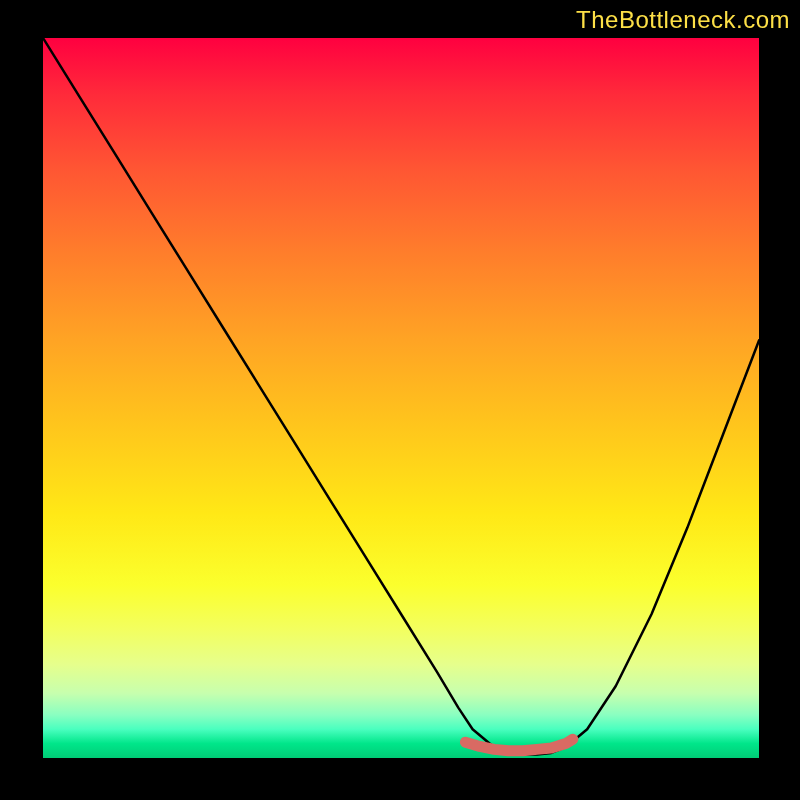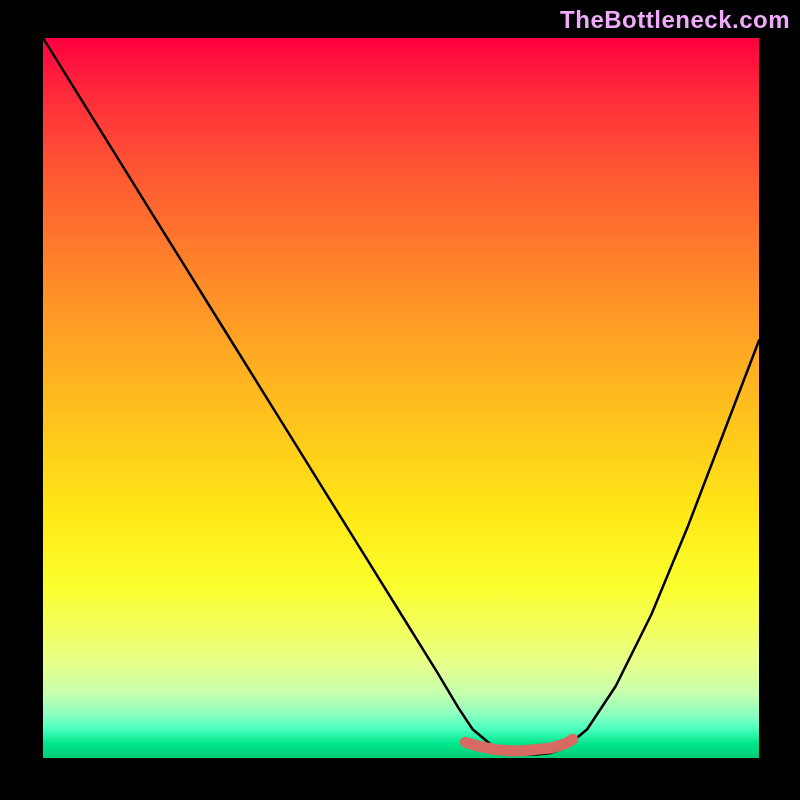--- a/index.html
+++ b/index.html
@@ -9,22 +9,22 @@
     width: 800px;
     height: 800px;
     background: #000;
   }
   .watermark {
     position: absolute;
     top: 6px;
     right: 10px;
     font-family: Arial, Helvetica, sans-serif;
     font-size: 24px;
-    font-weight: 700;
-    color: #f0abfc;
+    font-weight: 400;
+    color: #fde047;
     letter-spacing: 0.5px;
     z-index: 10;
   }
   .plot-area {
     position: absolute;
     left: 43px;
     top: 38px;
     width: 716px;
     height: 720px;
     background: linear-gradient(to bottom,

